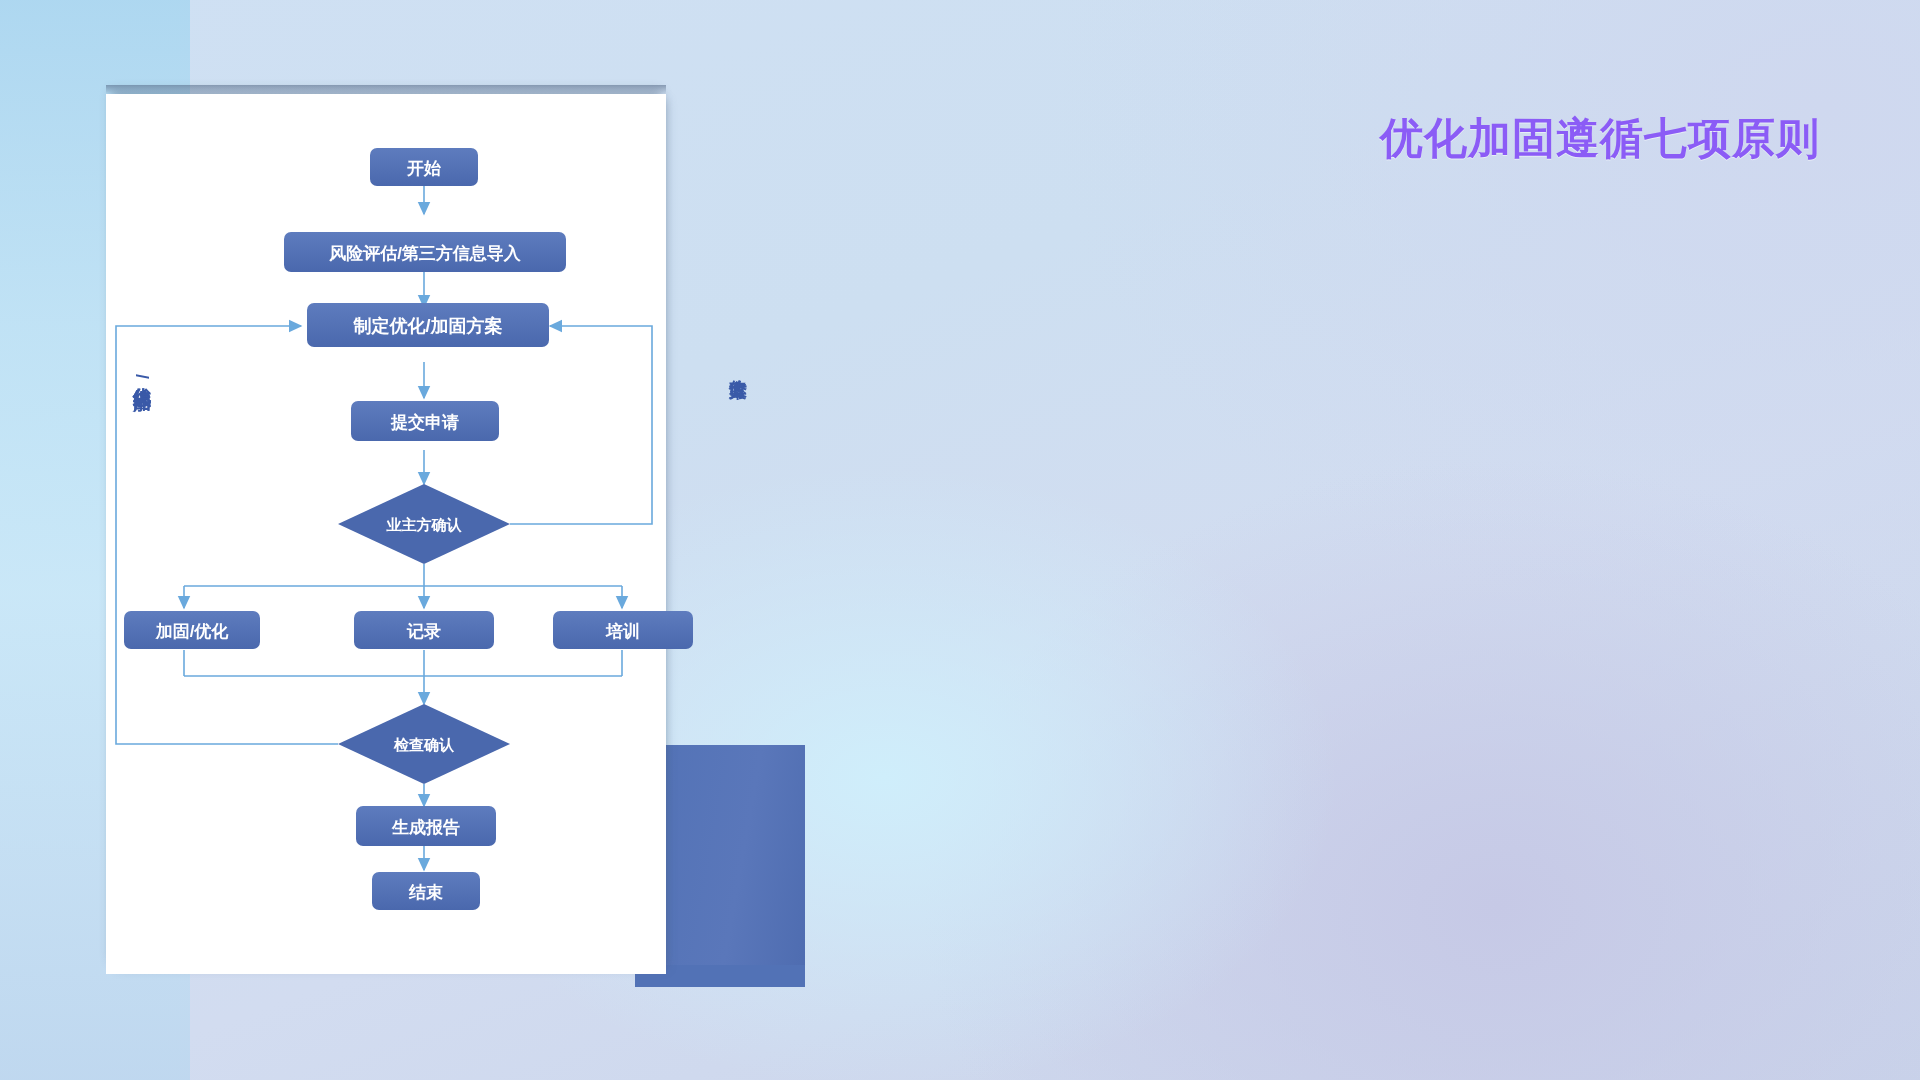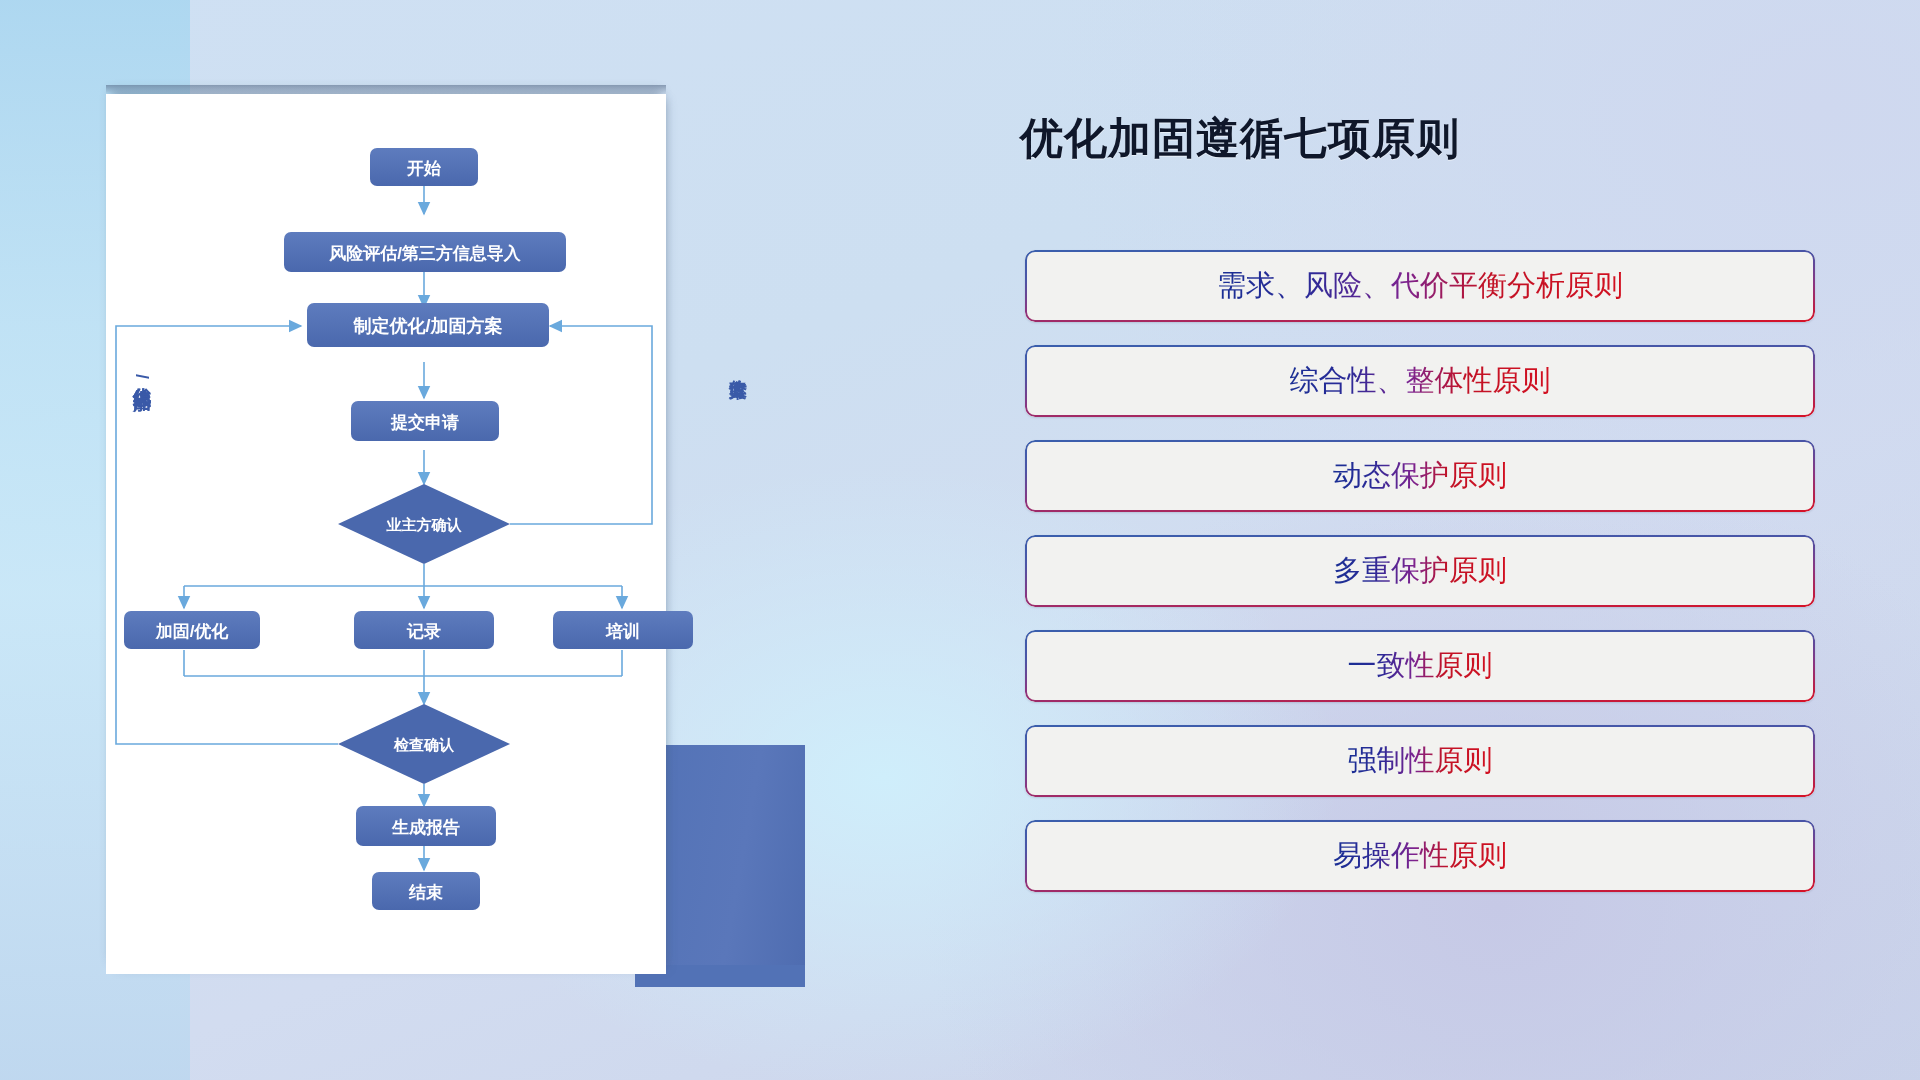--- a/index.html
+++ b/index.html
@@ -50,22 +50,22 @@
     paint-order:stroke;
   }
   .side-label{
     fill:#3a5aa8;font-family:"Liberation Sans","DejaVu Sans",sans-serif;
     font-weight:bold;font-size:18px;
   }
 
   
   #right-panel{position:absolute;left:1020px;top:90px;width:800px;height:930px;}
   #right-title{
-    text-align:left;font-size:43px;font-weight:bold;color:#0f172a;
-    letter-spacing:1px;margin:20px 0 82px 0;
+    text-align:right;font-size:43px;font-weight:bold;color:#8b5cf6;
+    letter-spacing:1px;margin:20px 0 60px 0;
     text-shadow:0 1px 0 rgba(255,255,255,.5);
   }
   .principle-list{display:flex;flex-direction:column;gap:23px;padding:0 5px;}
   .principle-item{
     position:relative;height:72px;border-radius:10px;
     background:#f2f2f0;
     display:flex;align-items:center;justify-content:center;
     box-shadow:0 1px 2px rgba(60,70,110,.18);
   }
   .principle-item::after{
@@ -195,36 +195,13 @@
       <text class="node-text" x="320" y="798" font-size="17">结束</text>
     </g>
 
     <text class="side-label" x="36" y="280" writing-mode="tb" glyph-orientation-vertical="0">继续优化/加固</text>
     <text class="side-label" x="632" y="272" writing-mode="tb" glyph-orientation-vertical="0">方案修改</text>
   </svg>
 </div>
 
 <div id="right-panel">
   <div id="right-title">优化加固遵循七项原则</div>
-  <div class="principle-list">
-    <div class="principle-item">
-      <span class="principle-label">需求、风险、代价平衡分析原则</span>
-    </div>
-    <div class="principle-item">
-      <span class="principle-label">综合性、整体性原则</span>
-    </div>
-    <div class="principle-item">
-      <span class="principle-label">动态保护原则</span>
-    </div>
-    <div class="principle-item">
-      <span class="principle-label">多重保护原则</span>
-    </div>
-    <div class="principle-item">
-      <span class="principle-label">一致性原则</span>
-    </div>
-    <div class="principle-item">
-      <span class="principle-label">强制性原则</span>
-    </div>
-    <div class="principle-item">
-      <span class="principle-label">易操作性原则</span>
-    </div>
-  </div>
 </div>
 
 </body></html>

